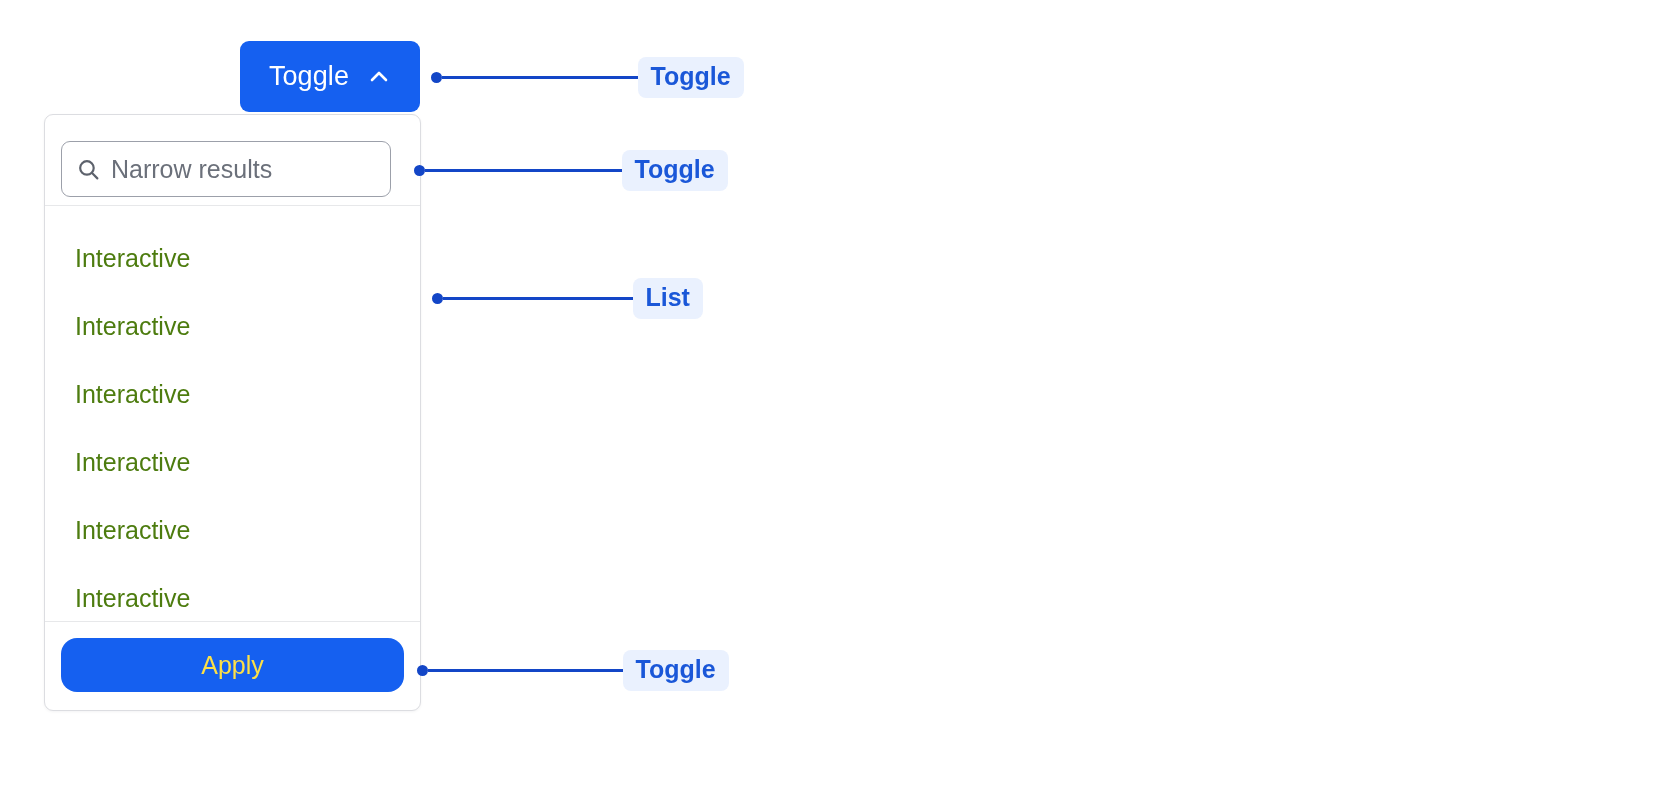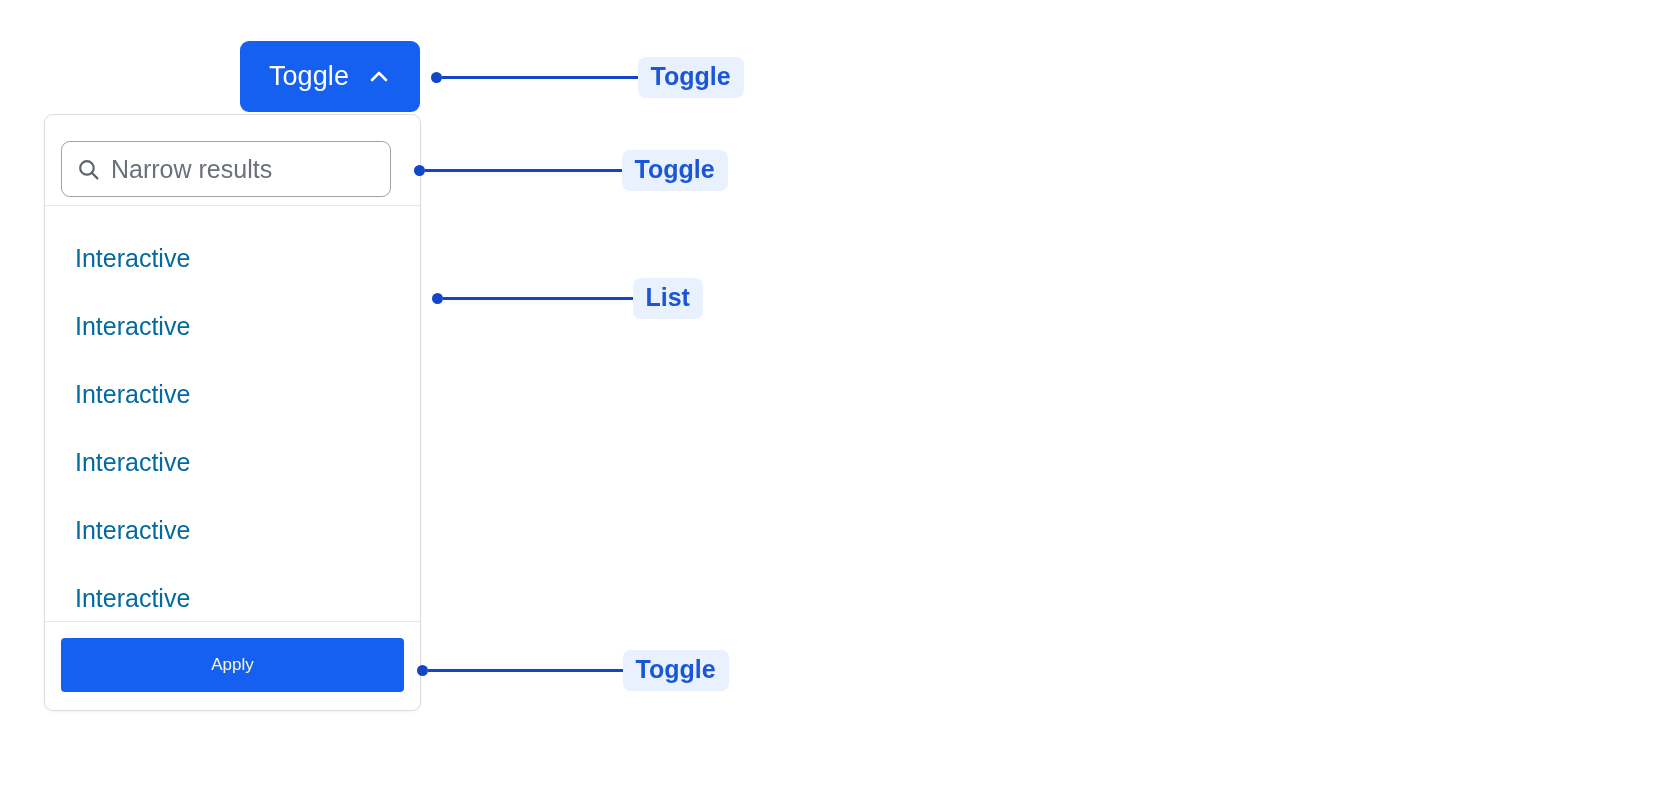--- a/index.html
+++ b/index.html
@@ -110,42 +110,42 @@
     padding: 18px 0 10px 0;
     margin: 0;
     list-style: none;
   }
   #dropdown-list li {
     height: 68px;
     display: flex;
     align-items: center;
     padding: 0 30px;
     font-size: 25px;
-    color: #0369a1;
+    color: #4d7c0f;
     cursor: pointer;
     white-space: nowrap;
     text-align: center;
   }
 
   
   #dropdown-footer {
     flex: 0 0 auto;
     border-top: 1.5px solid #e7e8ea;
     padding: 16px 16px 18px 16px;
   }
   #apply-button {
     display: block;
     width: 100%;
     height: 54px;
     background: #1560f0;
-    color: #fef9c3;
+    color: #fde047;
     border: none;
-    border-radius: 4px;
+    border-radius: 16px;
     font-family: "Liberation Sans", sans-serif;
-    font-size: 17px;
+    font-size: 25px;
     cursor: pointer;
   }
 
   
   .annotation {
     position: absolute;
     display: flex;
     align-items: center;
     height: 0;
   }

